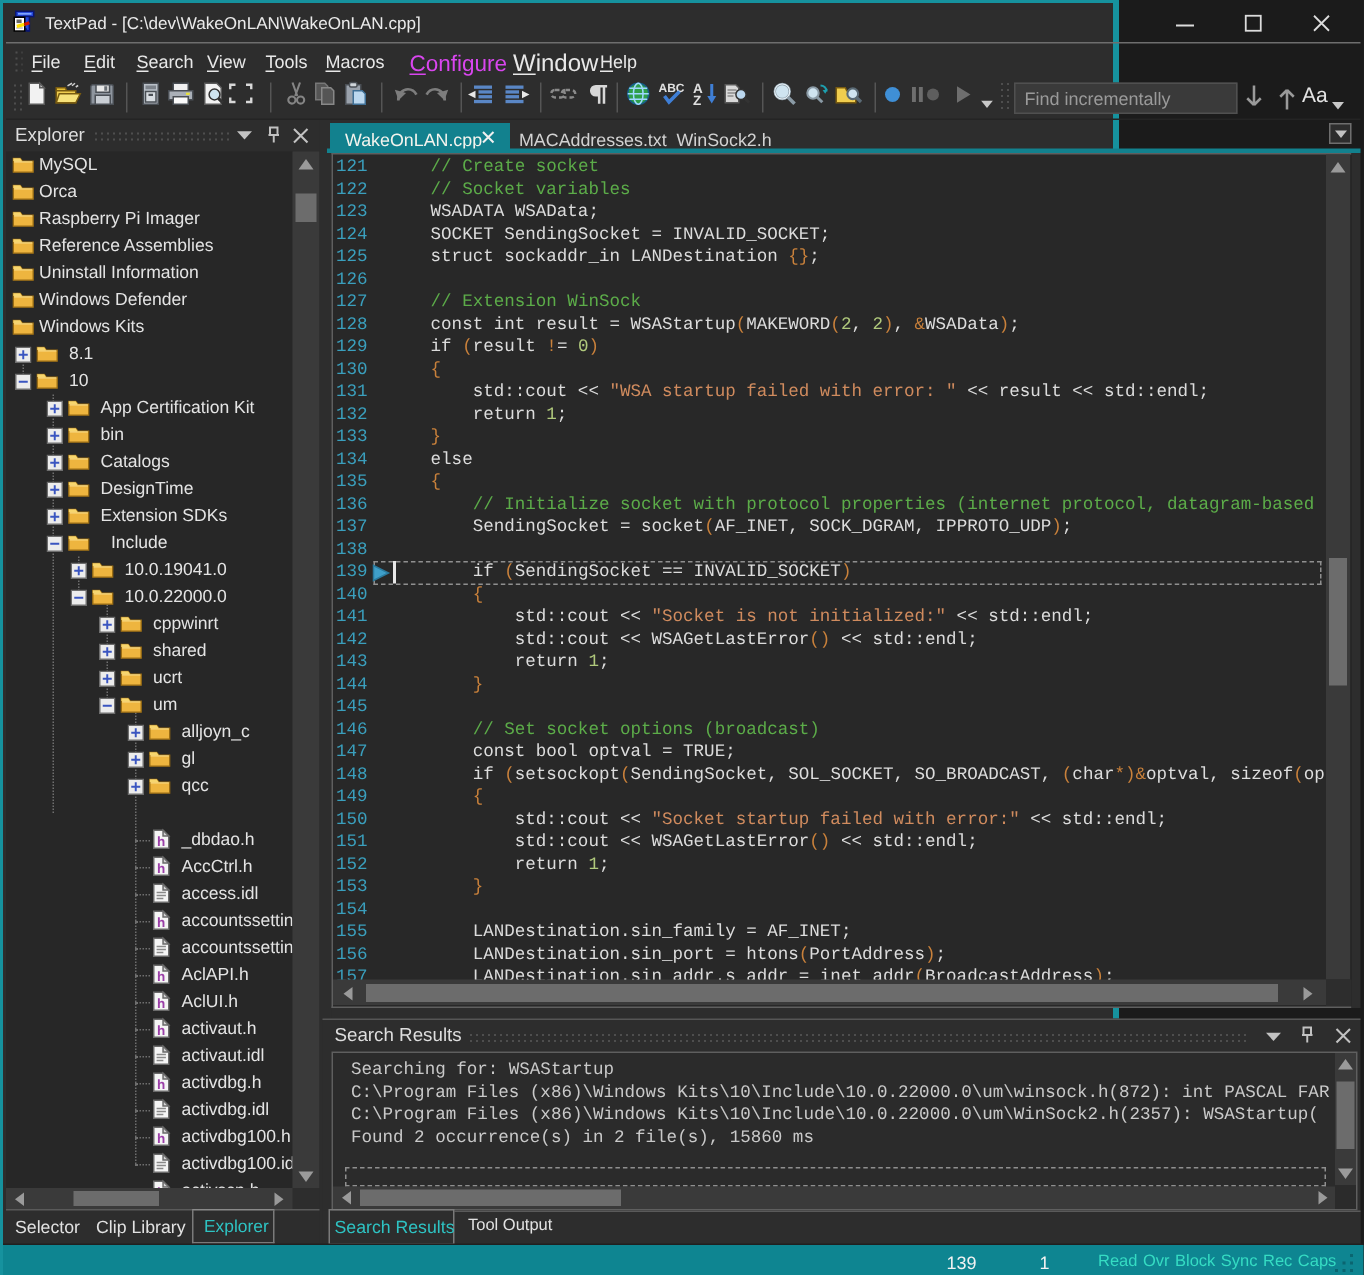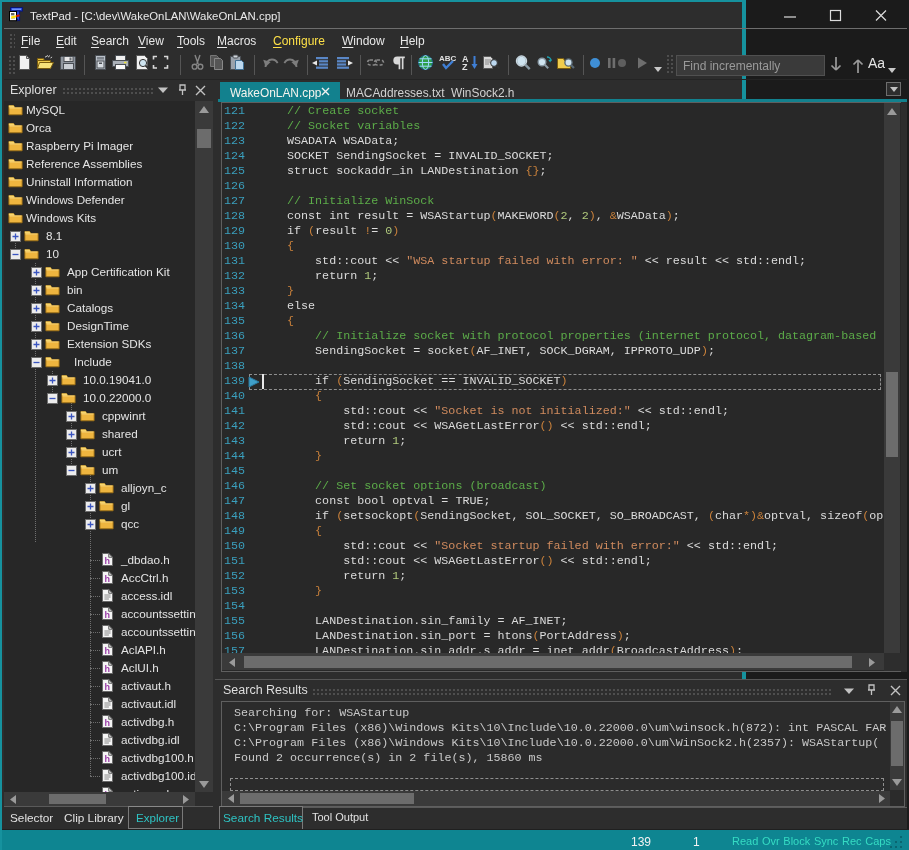--- a/index.html
+++ b/index.html
@@ -41,22 +41,22 @@
       <path d="M95 2.5l10 10M105 2.5l-10 10" stroke="#dcdcdc" stroke-width="1.2"></path>
     </svg>
 <div class="abs" style="left:2px;top:26px;width:903px;height:1px;background:#6e6e6e"></div>
 <div class="abs dots" style="left:7px;top:31px;width:6px;height:16px"></div>
 <div class="t" style="left:19px;top:32px;font-size:12px;color:#e8e8e8"><u>F</u>ile</div>
 <div class="t" style="left:54px;top:32px;font-size:12px;color:#e8e8e8"><u>E</u>dit</div>
 <div class="t" style="left:89px;top:32px;font-size:12px;color:#e8e8e8"><u>S</u>earch</div>
 <div class="t" style="left:136px;top:32px;font-size:12px;color:#e8e8e8"><u>V</u>iew</div>
 <div class="t" style="left:175px;top:32px;font-size:12px;color:#e8e8e8"><u>T</u>ools</div>
 <div class="t" style="left:215px;top:32px;font-size:12px;color:#e8e8e8"><u>M</u>acros</div>
-<div class="t" style="left:271px;top:32px;font-size:12px;color:#fde047"><u>C</u>onfigure</div>
-<div class="t" style="left:340px;top:32px;font-size:12px;color:#e8e8e8"><u>W</u>indow</div>
+<div class="t" style="left:271px;top:32px;font-size:15px;color:#d946ef"><u>C</u>onfigure</div>
+<div class="t" style="left:340px;top:32px;font-size:16px;color:#e8e8e8"><u>W</u>indow</div>
 <div class="t" style="left:398px;top:32px;font-size:12px;color:#e8e8e8"><u>H</u>elp</div>
 <div class="abs dots" style="left:6px;top:53px;width:7px;height:19px"></div>
 <div class="abs" style="left:14px;top:52px">
       <svg width="17" height="17">
         <path d="M3.5 1.5h7l3 3v11h-10z" fill="#f2f2f2" stroke="#5a5a5a"></path>
         <path d="M10.5 1.5v3h3z" fill="#cfcfcf" stroke="#5a5a5a"></path>
       </svg>
     </div>
 <div class="abs" style="left:34px;top:52px">
       <svg width="19" height="17">
@@ -814,21 +814,21 @@
 156
 157
 </pre>
 <style>.c{color:#5cac49}.s{color:#d08b5e}.o{color:#c9813b}.n{color:#b0c97c}</style>
 <pre class="t mono" style="left:37px;top:1px;font-size:11.7px;line-height:15px;color:#dcdcdc">    <span class="c">// Create socket</span>
     <span class="c">// Socket variables</span>
     WSADATA WSAData;
     SOCKET SendingSocket = INVALID_SOCKET;
     struct sockaddr_in LANDestination <span class="o">{}</span>;
 
-    <span class="c">// Initialize WinSock</span>
+    <span class="c">// Extension WinSock</span>
     const int result = WSAStartup<span class="o">(</span>MAKEWORD<span class="o">(</span><span class="n">2</span>, <span class="n">2</span><span class="o">)</span>, <span class="o">&amp;</span>WSAData<span class="o">)</span>;
     if <span class="o">(</span>result <span class="o">!</span>= <span class="n">0</span><span class="o">)</span>
     <span class="o">{</span>
         std::cout &lt;&lt; <span class="s">"WSA startup failed with error: "</span> &lt;&lt; result &lt;&lt; std::endl;
         return <span class="n">1</span>;
     <span class="o">}</span>
     else
     <span class="o">{</span>
         <span class="c">// Initialize socket with protocol properties (internet protocol, datagram-based</span>
         SendingSocket = socket<span class="o">(</span>AF_INET, SOCK_DGRAM, IPPROTO_UDP<span class="o">)</span>;

